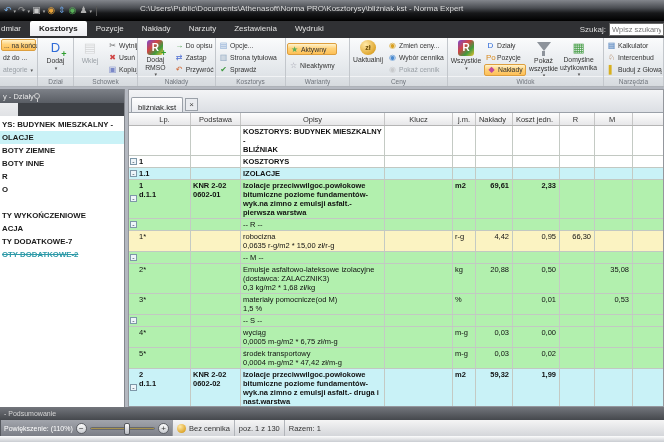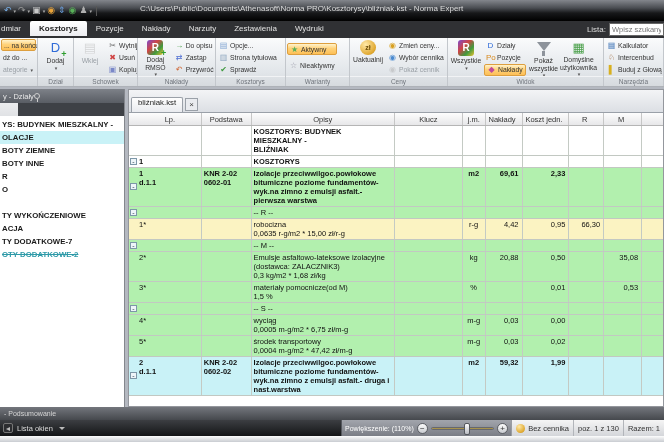--- a/index.html
+++ b/index.html
@@ -67,36 +67,36 @@
   .sb-tree{flex:1;background:#fff;padding-top:2px;font-size:7.8px;font-weight:bold;color:#1a1a1a;overflow:hidden}
   .sb-item{height:13px;line-height:13px;padding-left:2px;white-space:nowrap;overflow:hidden}
   .sb-item.selected{background:#c9f2f7}
   .sb-item.struck{color:#2e9aa8;text-decoration:line-through}
   
   .main{position:absolute;left:128px;top:2px;width:536px;height:318px;display:flex;flex-direction:column;
     background:#e2e5e9;border:1px solid #94979d}
   .doc-tabstrip{height:22px;display:flex;align-items:flex-end;padding-left:2px;
     background:linear-gradient(#f3f4f6,#dcdfe4)}
   .doc-tab{height:15px;background:linear-gradient(#fefefe,#e9ebef);border:1px solid #9aa0a8;border-bottom:none;
-    font-size:7.8px;color:#222;padding:0 6px;display:flex;align-items:flex-start;border-radius:2px 2px 0 0}
+    font-size:7.8px;color:#222;padding:0 6px;display:flex;align-items:flex-end;border-radius:2px 2px 0 0}
   .doc-close{width:13px;height:13px;margin-left:2px;border:1px solid #9aa0a8;background:#e9ebef;font-size:8px;
     display:flex;align-items:center;justify-content:center;color:#444;margin-bottom:1px}
   .tbl{flex:1;display:flex;flex-direction:column;background:#fff;border-top:1px solid #9aa0a8;overflow:hidden}
   .thead{display:flex;height:13px;background:linear-gradient(#fdfdfd,#e7e7e9);border-bottom:1px solid #b5b5b5;
     font-size:7.5px;color:#333;flex:0 0 auto}
   .th{border-right:1px solid #c6c6c6;display:flex;align-items:center;justify-content:center;overflow:hidden}
   .tbody{flex:1;overflow:hidden}
   .trow{display:flex;border-bottom:1px solid #c2c8c2;font-size:7.5px;line-height:9px;color:#111}
   .trow.bold{font-weight:bold}
   .td{border-right:1px solid #c4cac4;padding:1px 2px;white-space:pre-wrap;overflow:hidden;position:relative}
-  .c-lp{width:73px;padding-left:10px}
+  .c-lp{width:62px;padding-left:10px}
   .c-pod{width:50px}
   .c-opis{width:144px}
   .c-klucz{width:68px}
-  .c-jm{width:23px;text-align:center}
+  .c-jm{width:23px;}
   .c-nak{width:37px;text-align:right;padding-right:3px}
   .c-koszt{width:47px;text-align:right;padding-right:3px}
   .c-r{width:35px;text-align:right;padding-right:3px}
   .c-m{width:38px;text-align:right;padding-right:3px}
   .c-x{width:21px;border-right:none}
   .bg-w{background:#fff}.bg-c{background:#c9f2f7}.bg-g{background:#b2f0ae}.bg-y{background:#fbf3c2}
   .exp{position:absolute;left:1px;top:50%;margin-top:-4px;width:7px;height:7px;border:1px solid #7d97a8;
     background:#eef5f9;font-size:7px;line-height:5px;text-align:center;color:#345;font-weight:normal}
   
   .bar1{position:absolute;left:0;top:407px;width:664px;height:13px;color:#d5d5d5;font-size:7px;
@@ -148,21 +148,21 @@
   <div id="tabs-holder" style="display:flex;align-items:flex-start;height:100%">
       <div class="rtab clipped">dmiar</div>
       <div class="rtab active">Kosztorys</div>
       <div class="rtab">Pozycje</div>
       <div class="rtab">Nakłady</div>
       <div class="rtab">Narzuty</div>
       <div class="rtab">Zestawienia</div>
       <div class="rtab">Wydruki</div>
     </div>
   <div class="searchzone">
-    <span class="lbl">Lista:</span>
+    <span class="lbl">Szukaj:</span>
     <input placeholder="Wpisz szukany t" style="">
   </div>
 </div>
 
 <div class="ribbon" id="ribbon-groups">
     <div class="rb-group" style="width: 38px;">
       <div class="rb-content">
         <div class="rb-stack">
           <div class="rb-small hl">
             <span>... na końcu</span>
@@ -387,20 +387,32 @@
             <div class="td c-pod"></div>
             <div class="td c-opis">KOSZTORYS</div>
             <div class="td c-klucz"></div>
             <div class="td c-jm"></div>
             <div class="td c-nak"></div>
             <div class="td c-koszt"></div>
             <div class="td c-r"></div>
             <div class="td c-m"></div>
             <div class="td c-x"></div>
           </div>
+          <div class="trow bg-c bold">
+            <div class="td c-lp"><span class="exp">-</span><span style="white-space: pre-wrap;">1.1</span></div>
+            <div class="td c-pod"></div>
+            <div class="td c-opis">IZOLACJE</div>
+            <div class="td c-klucz"></div>
+            <div class="td c-jm"></div>
+            <div class="td c-nak"></div>
+            <div class="td c-koszt"></div>
+            <div class="td c-r"></div>
+            <div class="td c-m"></div>
+            <div class="td c-x"></div>
+          </div>
           <div class="trow bg-g bold">
             <div class="td c-lp"><span class="exp">-</span><span style="white-space: pre-wrap;">1
 d.1.1</span></div>
             <div class="td c-pod">KNR 2-02
 0602-01</div>
             <div class="td c-opis">Izolacje przeciwwilgoc.powłokowe
 bitumiczne poziome fundamentów-
 wyk.na zimno z emulsji asfalt.-
 pierwsza warstwa</div>
             <div class="td c-klucz"></div>
@@ -533,25 +545,20 @@
         </div>
     </div>
   </div>
 </div>
 
 <div class="bar1">
   <span>- Podsumowanie</span>
 </div>
 
 <div class="bar2">
-  <div class="zone-windows">
-    <span class="wl-ic"></span>
-    <span>Lista okien</span>
-    <span class="caret"></span>
-  </div>
   <div class="zone-zoom">
     <span>Powiększenie: (110%)</span>
     <span class="zbtn">−</span>
     <span class="ztrack">
         <span class="zthumb"></span>
       </span>
     <span class="zbtn">+</span>
   </div>
   <div class="zone-status">
     <span class="st-seg">

